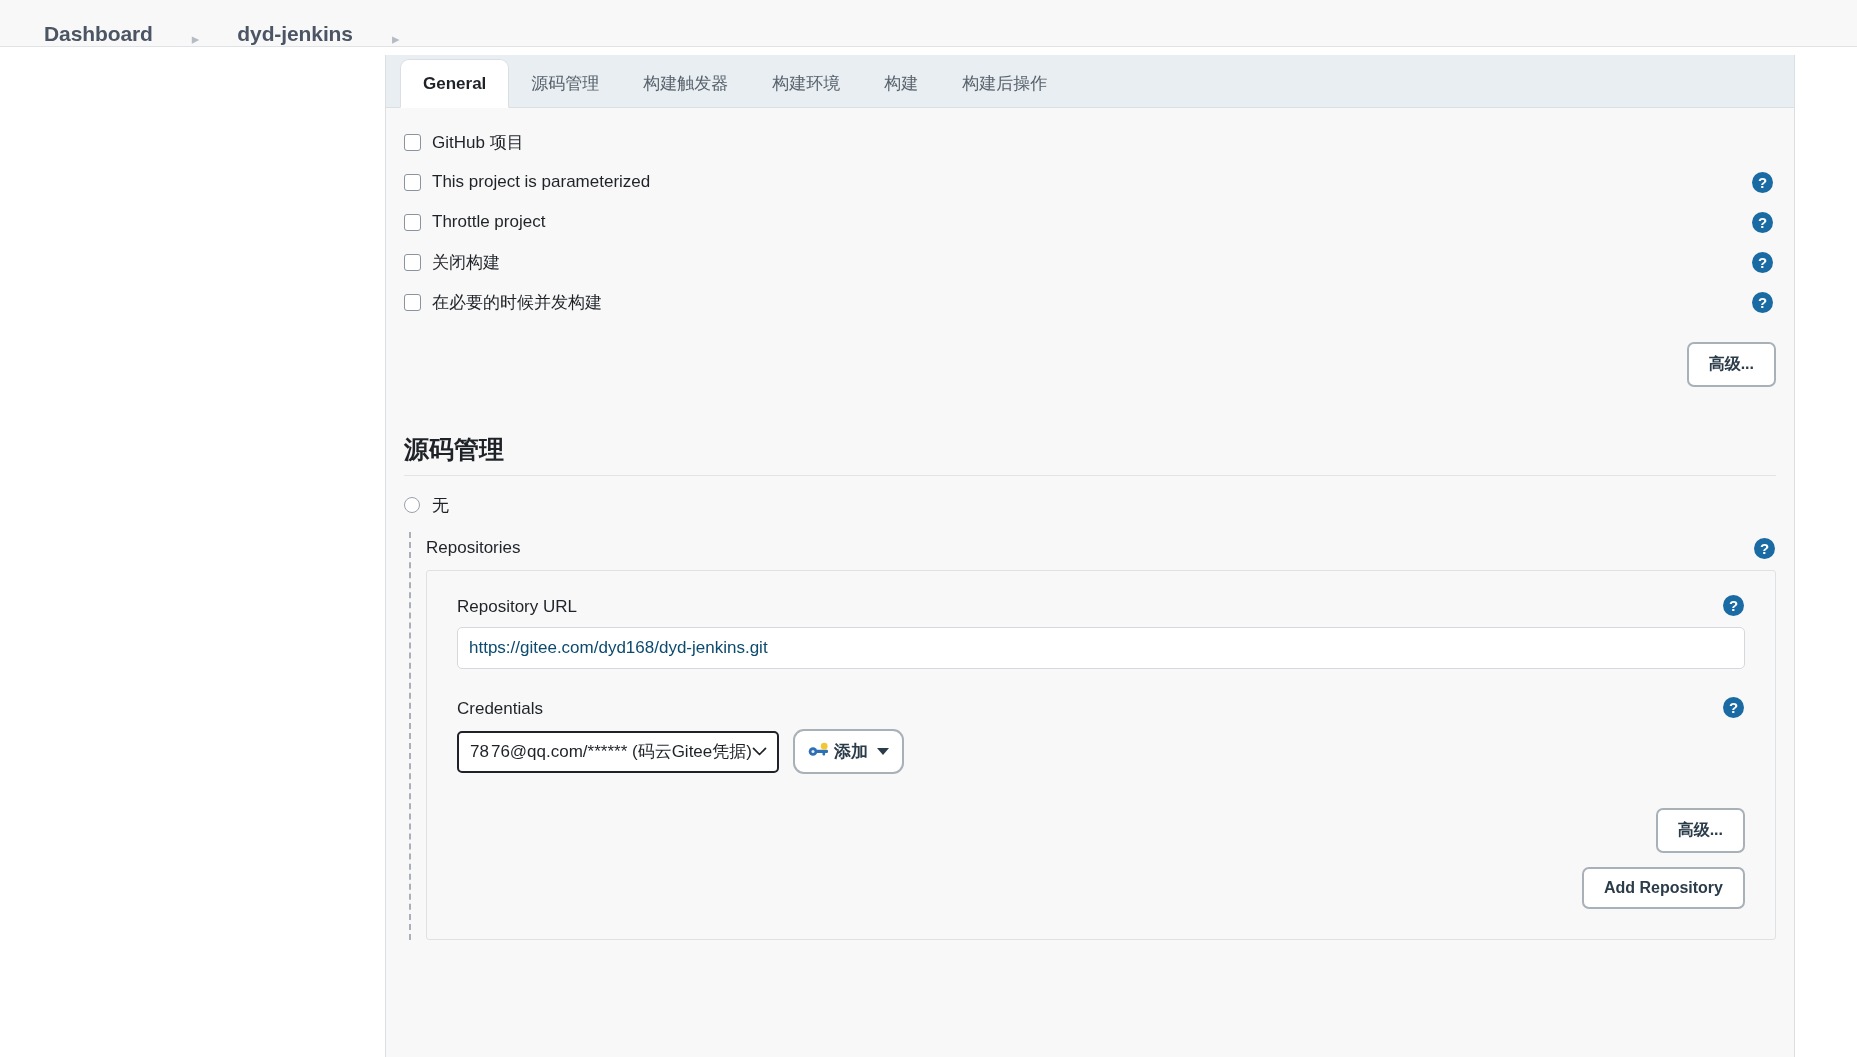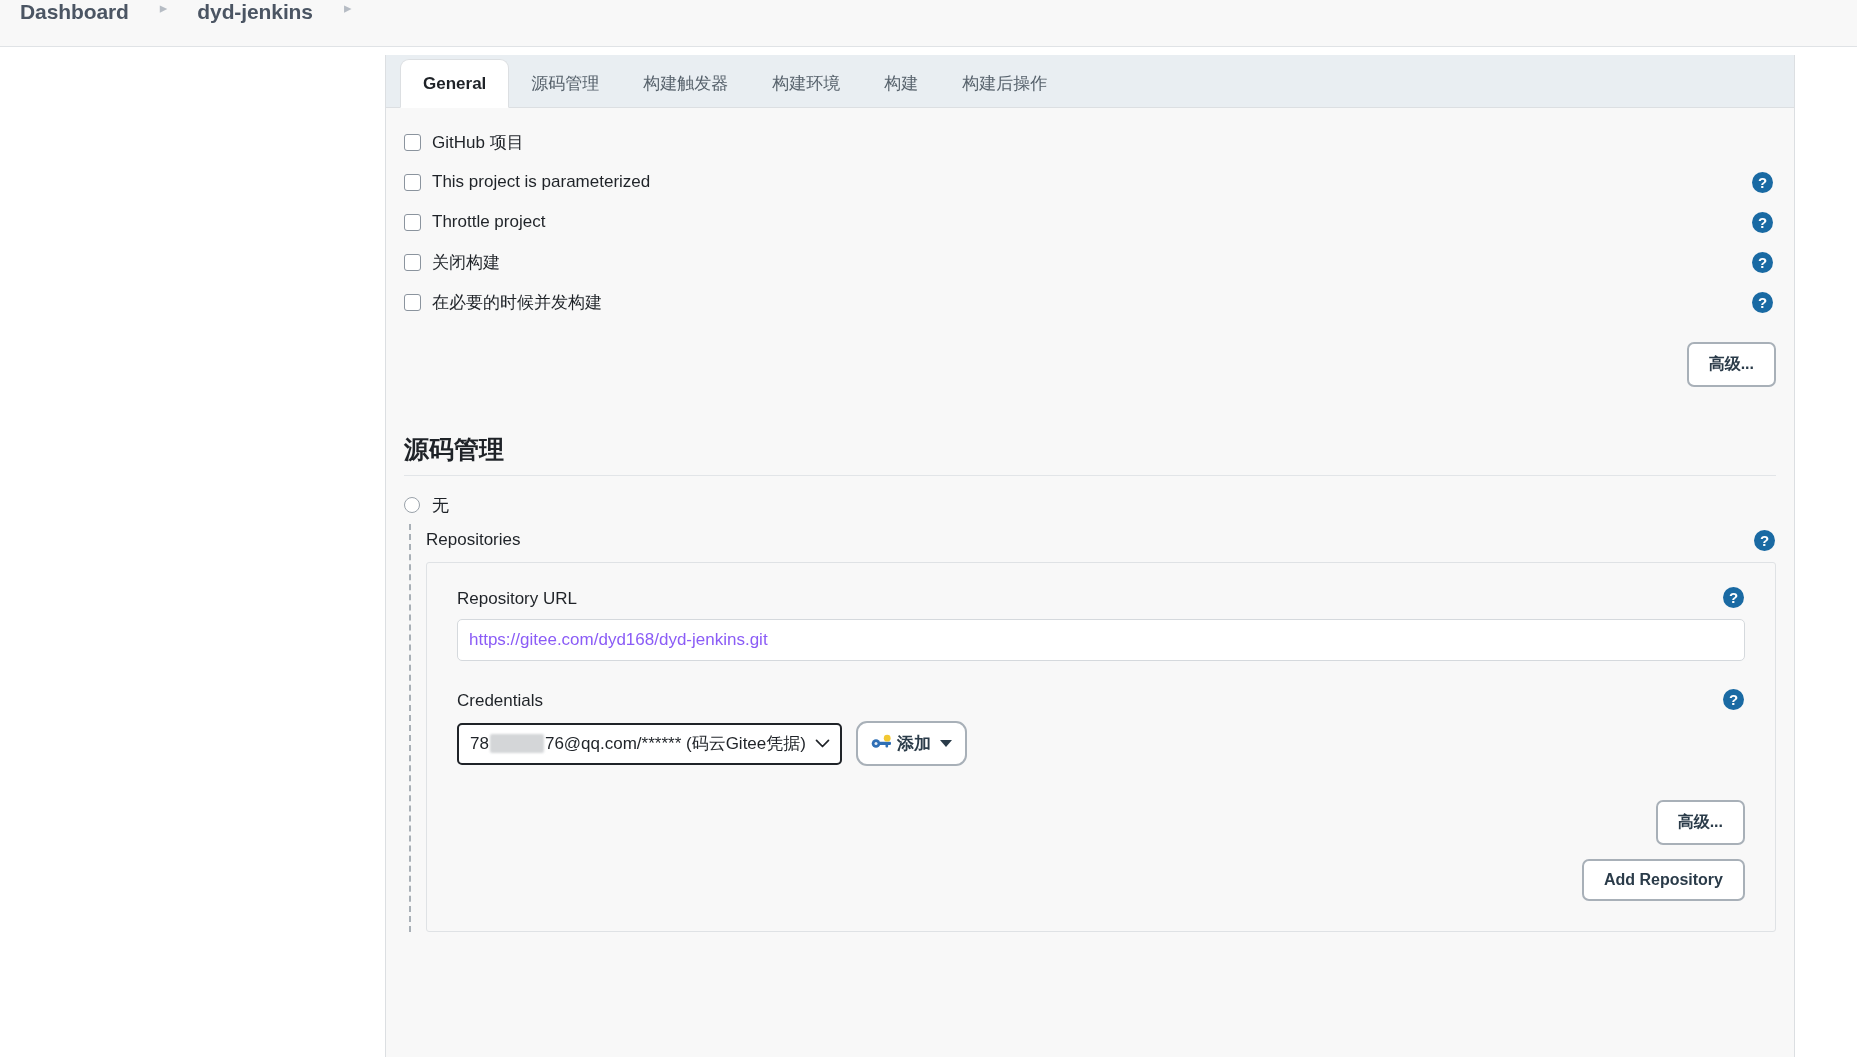--- a/index.html
+++ b/index.html
@@ -11,23 +11,23 @@
     font-family: "Liberation Sans", "DejaVu Sans", sans-serif;
     overflow: hidden;
   }
 
   
   .breadcrumb-bar {
     height: 47px;
     background: #f8f8f8;
     border-bottom: 1px solid #e0e3e6;
     display: flex;
-    align-items: flex-start;
-    padding-left: 16px;
-    gap: 0px;
+    align-items: flex-end;
+    padding-left: 40px;
+    gap: 8px;
   }
   .crumb {
     font-size: 21px;
     font-weight: 700;
     color: #4b5563;
     letter-spacing: -0.1px;
     padding: 0 4px;
     white-space: nowrap;
   }
   .crumb-sep {
@@ -196,20 +196,21 @@
   .radio.checked {
     border: 1px solid #1b6ac9;
     background: #1b6ac9;
     box-shadow: inset 0 0 0 3px #ffffff;
   }
   .radio-label { font-size: 17px; color: #1f2328; cursor: pointer; }
 
   
   .git-block {
     position: relative;
+    margin-top: 8px;
     padding-left: 40px;
   }
   .dashed-guide {
     position: absolute;
     left: 23px; top: 0; bottom: 0;
     width: 0;
     border-left: 2px dashed #a9b0b7;
   }
   .repos-label {
     font-size: 17px;
@@ -229,31 +230,31 @@
     color: #1f2328;
     margin-bottom: 10px;
   }
   .text-input {
     width: 100%;
     height: 42px;
     border: 1px solid #d5d9dd;
     border-radius: 5px;
     background: #ffffff;
     font-size: 17px;
-    color: #8b5cf6;
+    color: #0c4a6e;
     padding: 0 11px;
     font-family: "Liberation Sans", sans-serif;
   }
   .field-block { position: relative; }
   .field-block + .field-block { margin-top: 30px; }
 
   .cred-row { display: flex; align-items: center; gap: 14px; }
   .select-wrap {
     position: relative;
-    width: 385px;
+    width: 322px;
   }
   .select-box {
     width: 100%;
     height: 42px;
     border: 2px solid #1f2328;
     border-radius: 5px;
     background: #ffffff;
     font-size: 17px;
     color: #1f2328;
     padding: 0 34px 0 11px;

